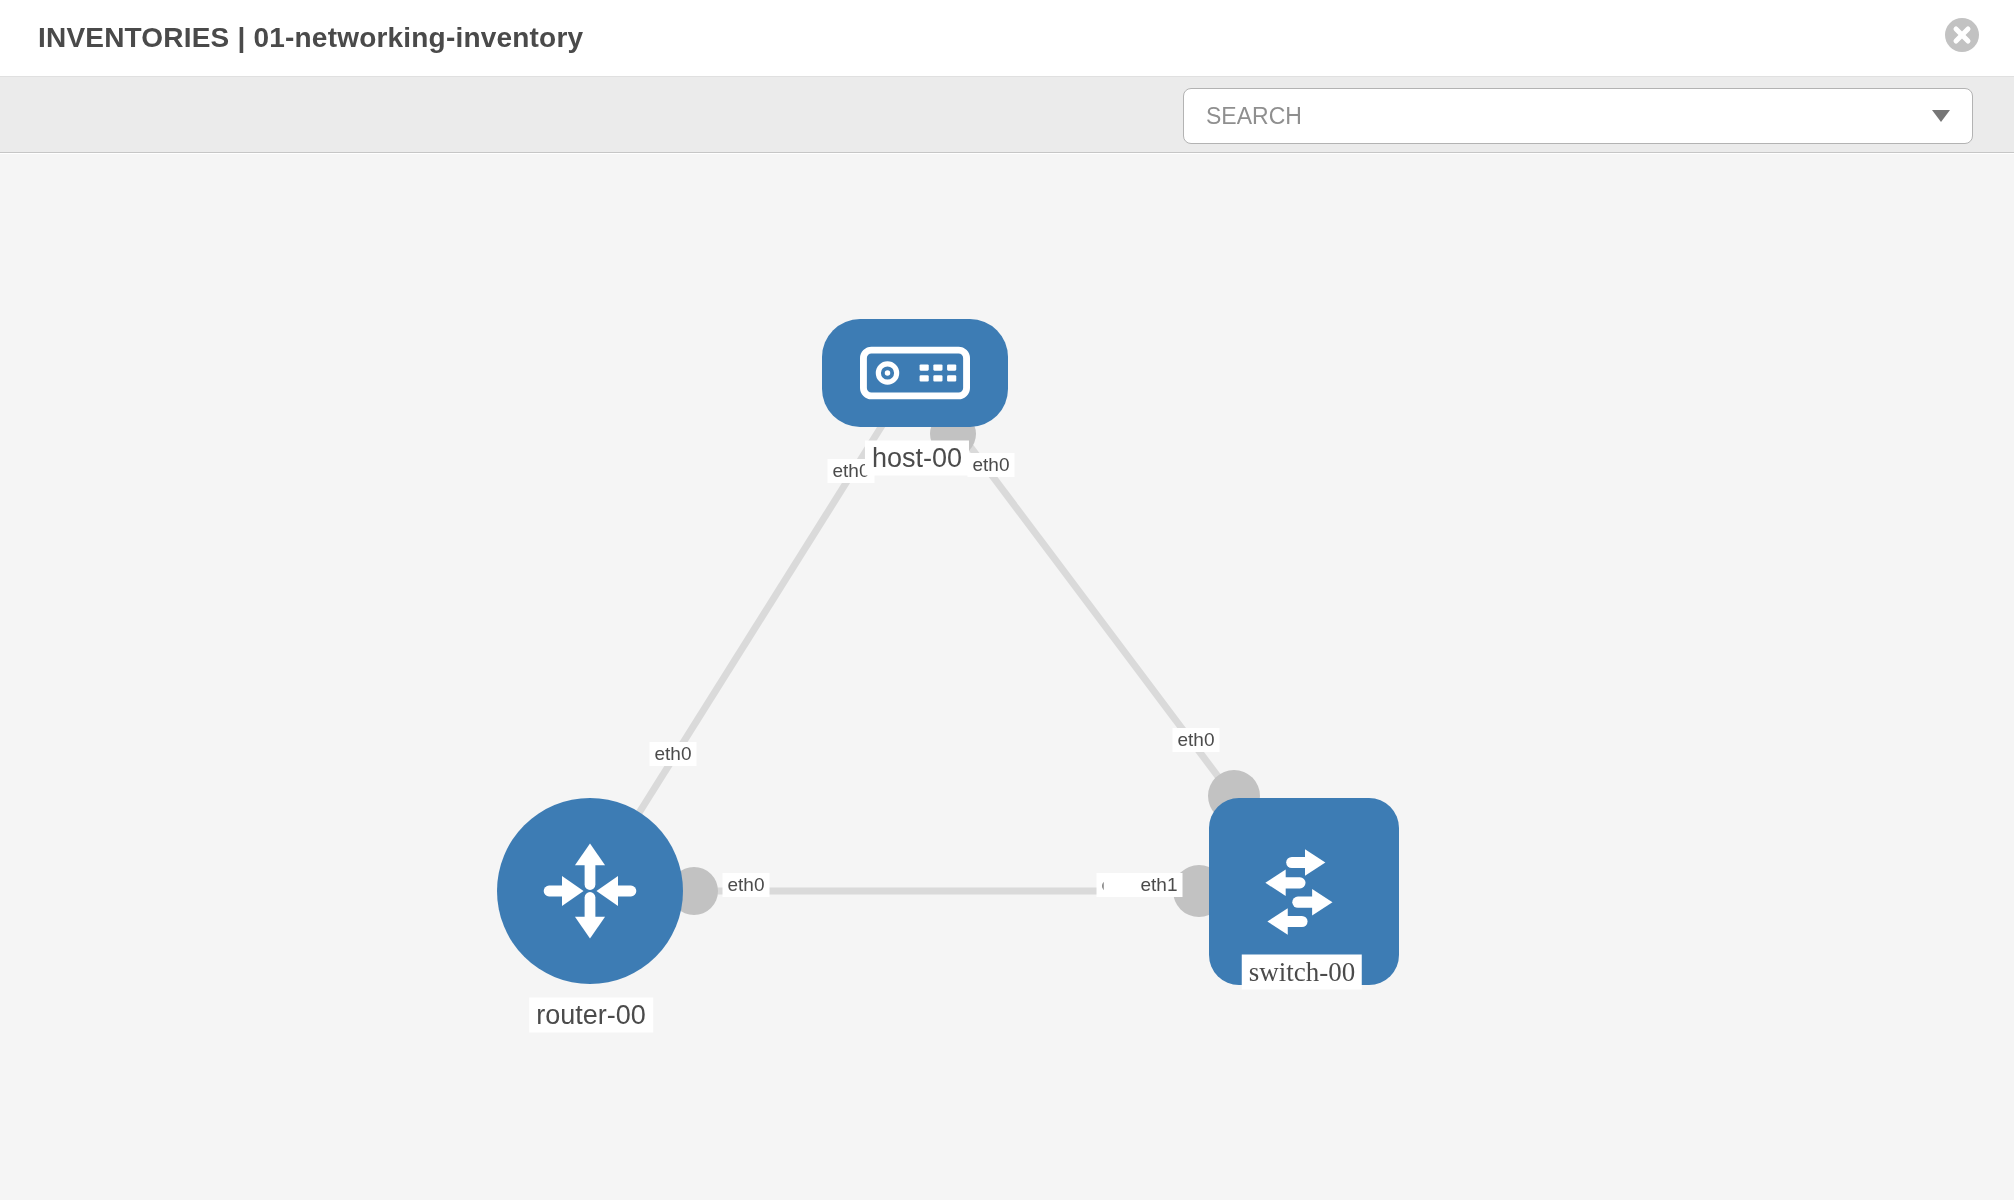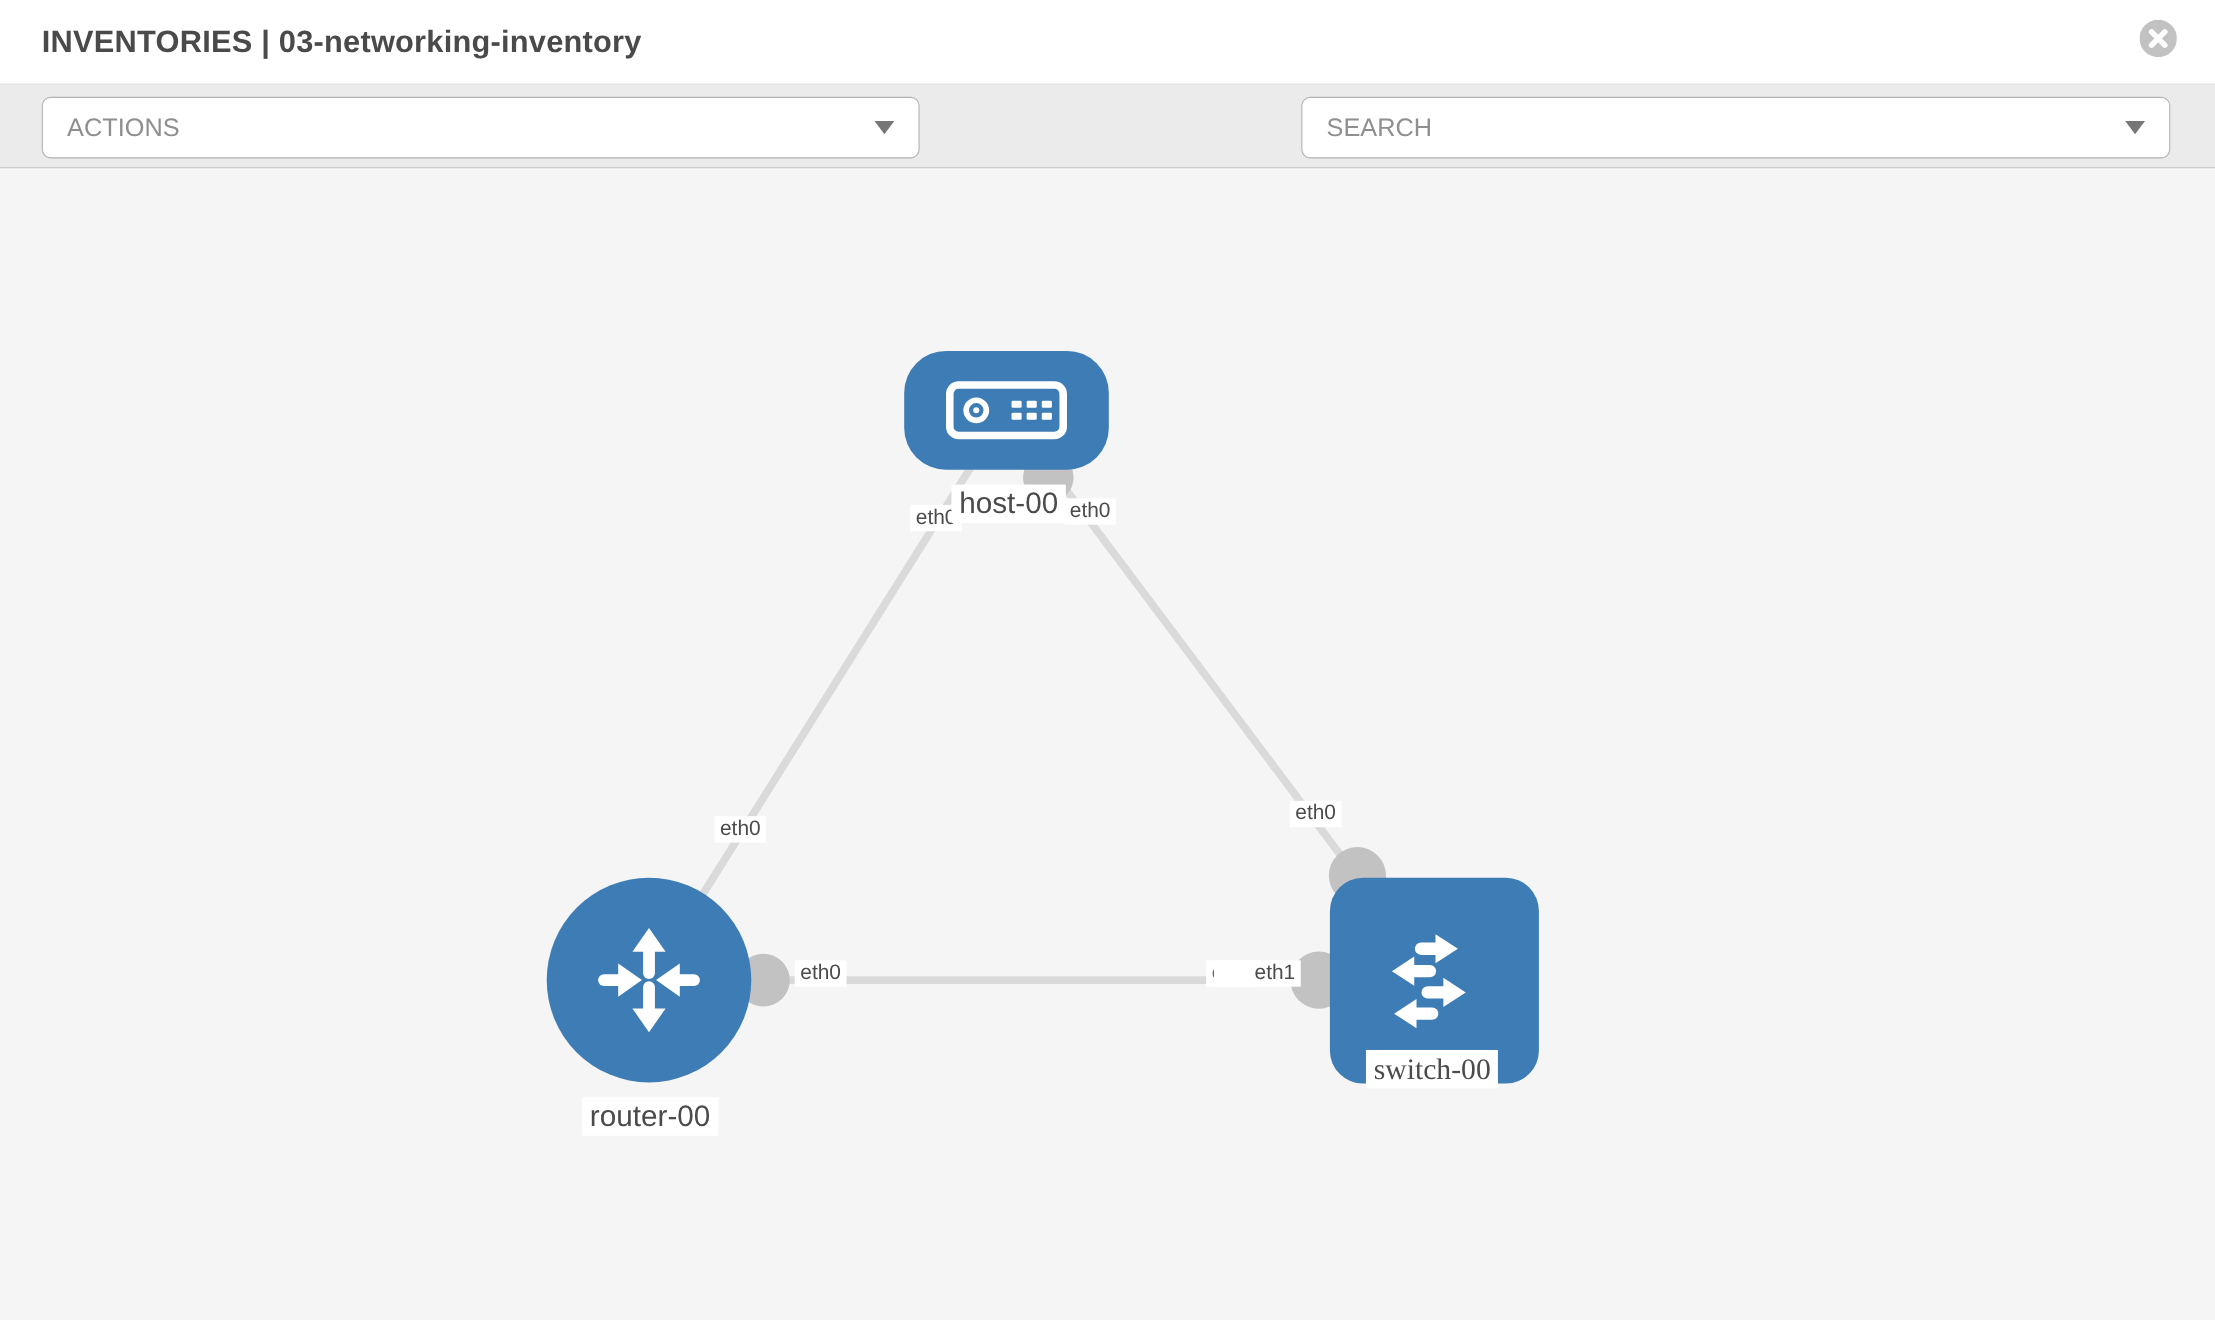--- a/index.html
+++ b/index.html
@@ -91,35 +91,31 @@
   .zoom-plus { position:absolute; left:350px; top:47px; width:28px; height:28px; cursor:pointer; }
   .zoom-plus .bar-h { position:absolute; left:0; top:10px; width:28px; height:8px; background:#8a8a8a; border-radius:4px; }
   .zoom-plus .bar-v { position:absolute; left:10px; top:0; width:8px; height:28px; background:#8a8a8a; border-radius:4px; }
 </style>
 </head>
 <body>
 
 <div class="page">
 
   <div class="header">
-    <div class="page-title">INVENTORIES | 03-networking-inventory</div>
+    <div class="page-title">INVENTORIES | 01-networking-inventory</div>
     <div class="close-btn">
       <svg width="34" height="34" viewBox="0 0 34 34">
         <circle cx="17" cy="17" r="17" fill="#c2c2c2"></circle>
         <line x1="11" y1="11" x2="23" y2="23" stroke="#ffffff" stroke-width="5" stroke-linecap="round"></line>
         <line x1="23" y1="11" x2="11" y2="23" stroke="#ffffff" stroke-width="5" stroke-linecap="round"></line>
       </svg>
     </div>
   </div>
 
   <div class="toolbar">
-    <div class="select-box select-actions">
-      <span>ACTIONS</span>
-      <span class="caret"></span>
-    </div>
 
     <div class="tool-btn tool-wrench">
       <svg width="44" height="44" viewBox="0 0 44 44">
         <circle cx="30" cy="12" r="7" fill="none" stroke="#8b929b" stroke-width="6"></circle>
         <rect x="25.5" y="0" width="9" height="9" fill="#ebebeb"></rect>
         <line x1="26" y1="16.5" x2="9" y2="33.5" stroke="#8b929b" stroke-width="7.5" stroke-linecap="round"></line>
       </svg>
     </div>
     <div class="tool-btn tool-key">
       <svg width="44" height="44" viewBox="0 0 44 44">

